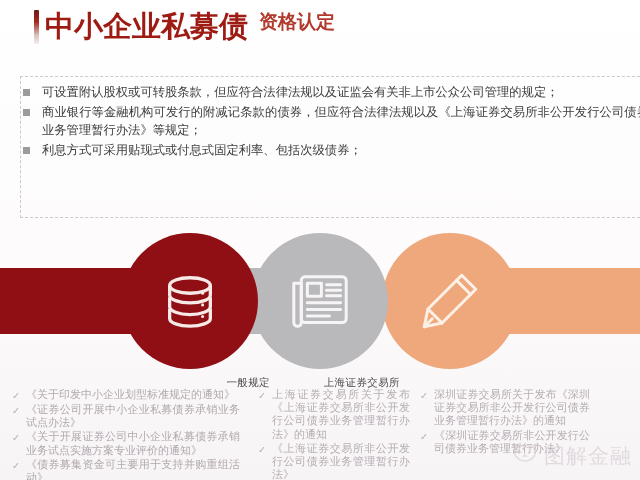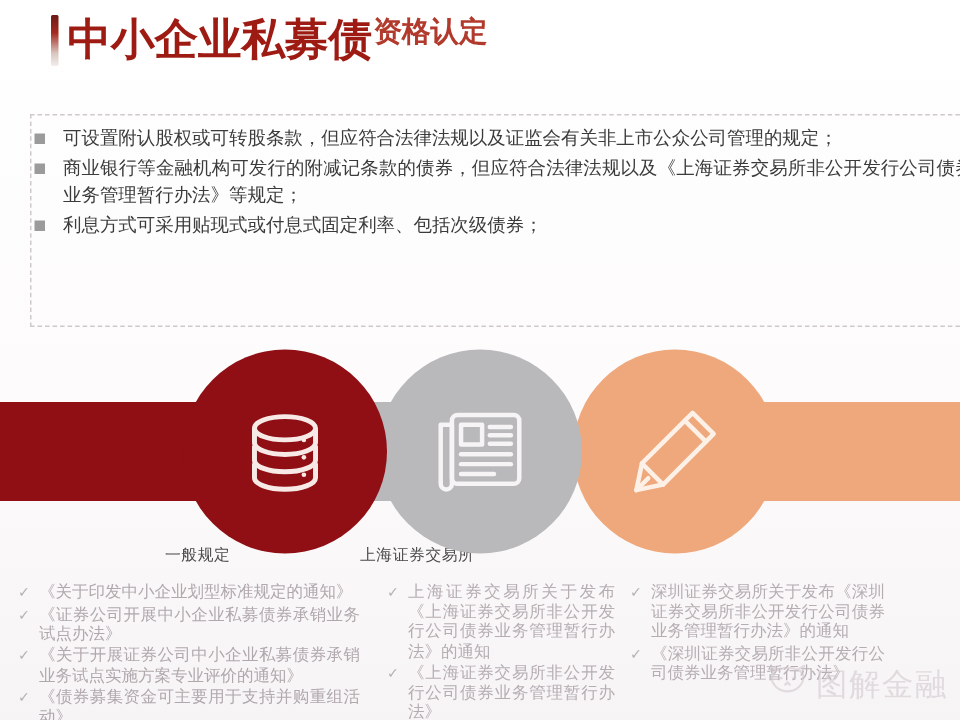--- a/index.html
+++ b/index.html
@@ -45,21 +45,21 @@
     font-weight: bold;
     color: #9e1b13;
     letter-spacing: 0px;
     white-space: nowrap;
   }
   .title-sub {
     font-size: 19px;
     line-height: 22px;
     font-weight: bold;
     color: #b13a2c;
-    margin-left: 1px;
+    margin-left: 11px;
     margin-bottom: 1px;
     white-space: nowrap;
   }
 
   
   #bullet-box {
     position: absolute;
     left: 20px;
     top: 76px;
     width: 640px;
@@ -111,23 +111,23 @@
   }
   #circle-1 { left: 122px; background: #8f0f14; z-index: 4; }
   #circle-2 { left: 252px; background: #b9b9bb; z-index: 3; }
   #circle-3 { left: 382px; background: #eea87c; z-index: 2; }
 
   .circle svg { display: block; }
 
   
   .circle-caption {
     position: absolute;
-    top: 363px;
+    top: 376px;
     width: 160px;
-    text-align: left;
+    text-align: right;
     font-size: 10.5px;
     color: #4a4a4a;
     letter-spacing: 0.4px;
   }
   #caption-1 { left: 110px; }
   #caption-2 { left: 240px; }
   #caption-3 { left: 370px; }
 
   
   .check-col {

